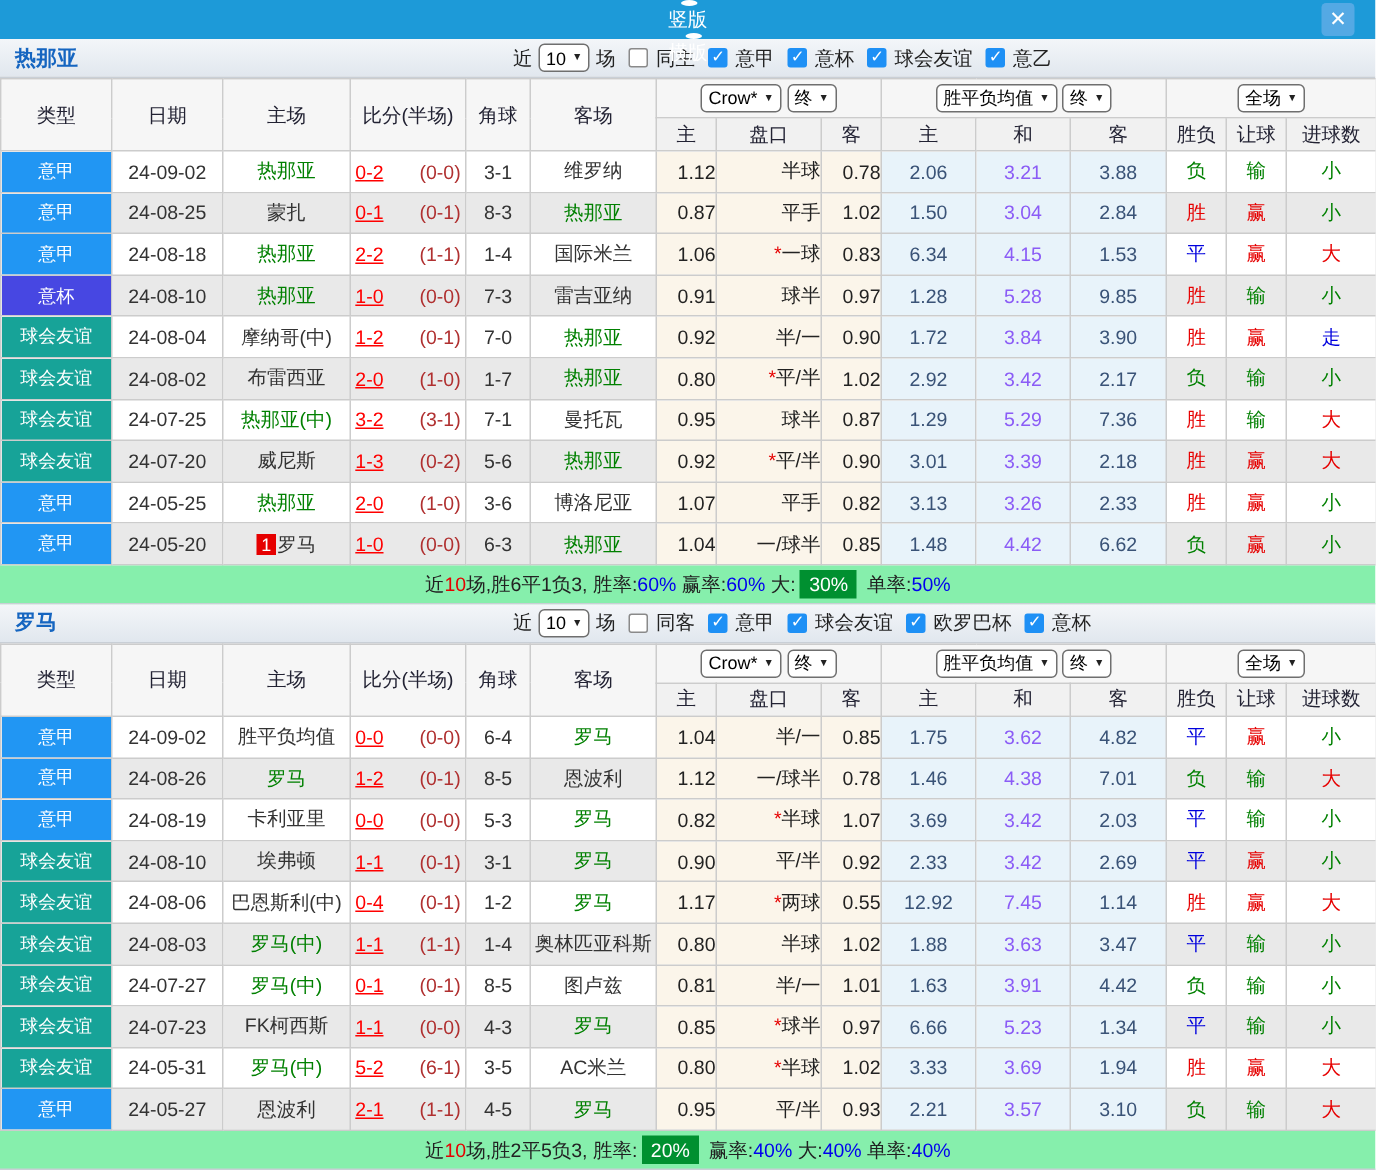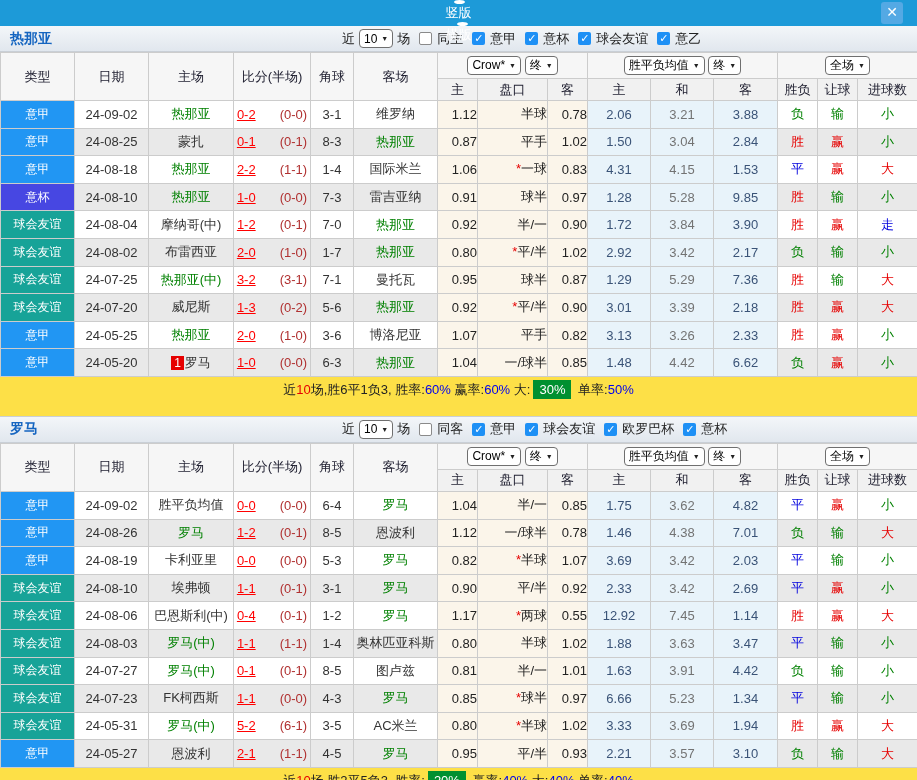--- a/index.html
+++ b/index.html
@@ -41,37 +41,37 @@
     white-space:nowrap; font-weight:normal; }
   thead th { background:#f1f1f1; color:#223; }
   thead .drop-row th { height:26px; background:#f6f6f6; }
   thead .sub-row th { height:22px; font-size:13px; }
   thead .main-col { font-size:13px; }
   tbody td { height:27.6px; color:#222; }
   tbody tr:nth-child(even) td { background:#e9e9e9; }
   tbody tr:nth-child(odd) td { background:#fff; }
   tbody td.c-odds { background:#fbf5ea !important; color:#222;text-align:right; }
   tbody td.c-avg { background:#e8f3fa !important; color:#3a5377; }
-  tbody td.c-avg.mid { color:#737373;margin-left:27px; }
+  tbody td.c-avg.mid { color:#8b5cf6;margin-left:27px; }
   td.type-cell { color:#fff; font-size:12px; }
   .tk-league { background:#2196f3 !important; }
   .tk-cup { background:#4747e2 !important; }
   .tk-friendly { background:#17a398 !important; }
   .t-green { color:#008000 !important; }
   .t-red { color:#e60000 !important; }
   .t-blue { color:#0000dd !important; }
   .t-dark { color:#333 !important; }
   .score-main { color:#ff0000;text-decoration:underline; }
   .score-half { color:#b03030;padding-left:24px; }
   .rank-badge { background:#e60000; color:#fff; padding:0 3px; margin-right:1px;
     font-size:12px; }
 
   
-  .summary { height:40px; line-height:26px; text-align:center; font-size:13px;
-    color:#222; border-bottom:1px solid #c9cfd6; background:#fde047; }
+  .summary { height:26px; line-height:26px; text-align:center; font-size:13px;
+    color:#222; border-bottom:1px solid #c9cfd6; background:#86efac; }
   .summary .seg-red { color:#e60000; }
   .summary .seg-blue { color:#0000ee; }
   .summary .seg-greenbox { background:#009030; color:#fff; padding:2px 6px;
     margin:0 3px; }
 </style>
 </head>
 <body>
 
 <div class="titlebar">
   <span class="title">近期战绩</span>
@@ -199,21 +199,21 @@
         <tr>
           <td class="type-cell tk-league">意甲</td>
           <td class="t-dark">24-08-18</td>
           <td class="t-green">热那亚</td>
           <td><span class="score-main">2-2</span><span class="score-half">(1-1)</span></td>
           <td class="t-dark">1-4</td>
           <td class="t-dark">国际米兰</td>
           <td class="c-odds">1.06</td>
           <td class="c-odds"><span class="t-red">*</span>一球</td>
           <td class="c-odds">0.83</td>
-          <td class="c-avg">4.31</td>
+          <td class="c-avg">6.34</td>
           <td class="c-avg mid">4.15</td>
           <td class="c-avg">1.53</td>
           <td class="t-blue">平</td>
           <td class="t-red">赢</td>
           <td class="t-red">大</td>
         </tr>
         <tr>
           <td class="type-cell tk-cup">意杯</td>
           <td class="t-dark">24-08-10</td>
           <td class="t-green">热那亚</td>

